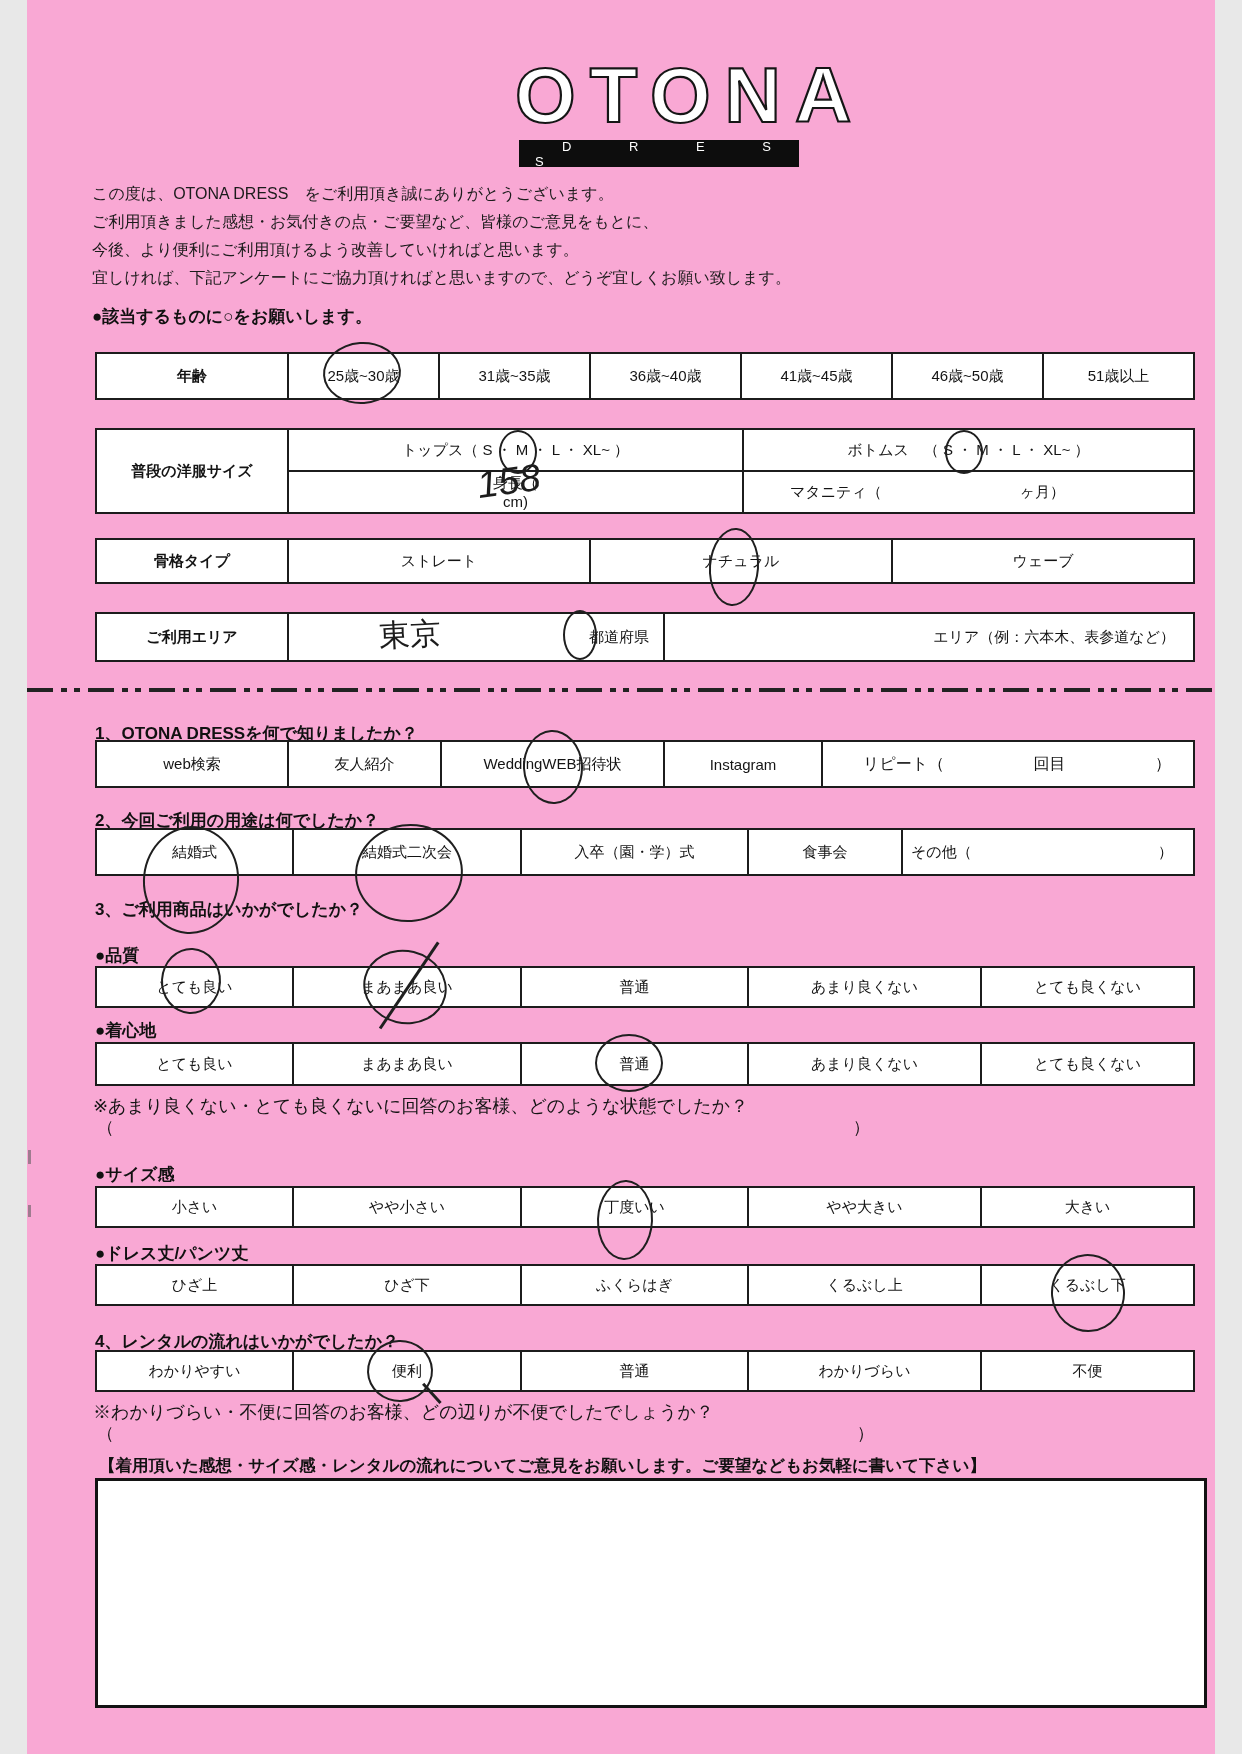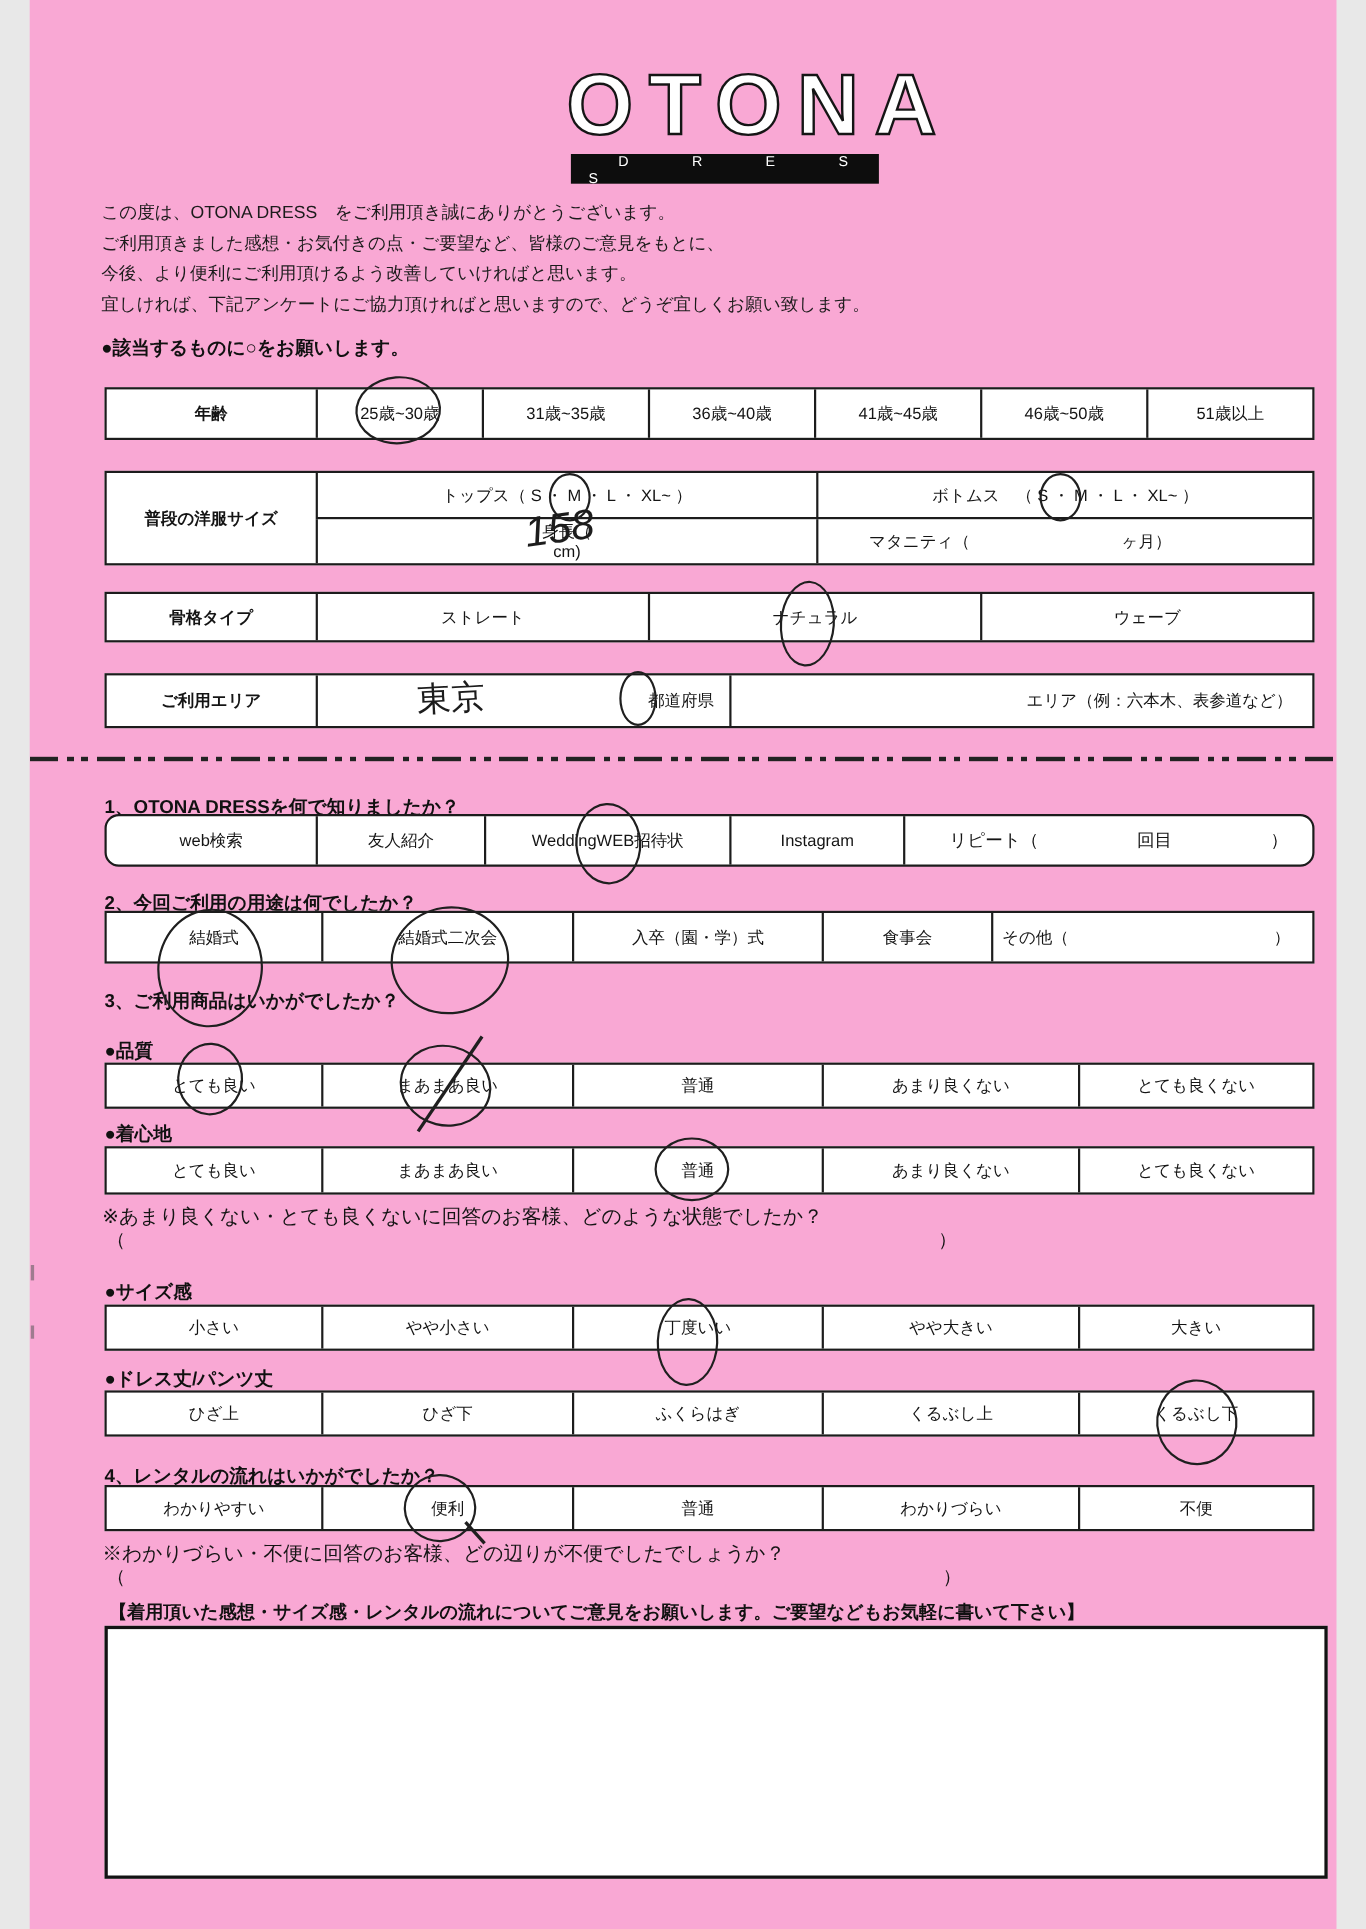--- a/index.html
+++ b/index.html
@@ -104,21 +104,21 @@
       <span>都道府県</span>
     </div>
     <div class="cell" style="flex:1;justify-content:flex-end;padding-right:18px;">
       <span>エリア（例：六本木、表参道など）</span>
     </div>
   </div>
 
   <div class="dashline" style="left:0;top:688px;width:1185px;"></div>
 
   <div class="lbl" style="left:68px;top:722px;">1、OTONA DRESSを何で知りましたか？</div>
-  <div class="tbl" style="left:68px;top:740px;width:1100px;height:48px;border-radius:13px;">
+  <div class="tbl" style="left:68px;top:740px;width:1100px;height:48px;">
     <div class="cell first" style="width:190px;">web検索</div>
     <div class="cell" style="width:153px;">友人紹介</div>
     <div class="cell" style="width:223px;">WeddingWEB招待状</div>
     <div class="cell" style="width:158px;">Instagram</div>
     <div class="cell" style="flex:1;justify-content:space-between;padding:0 22px 0 40px;font-size:16px;">
       <span>リピート（</span>
       <span>回目</span>
       <span>）</span>
     </div>
   </div>

